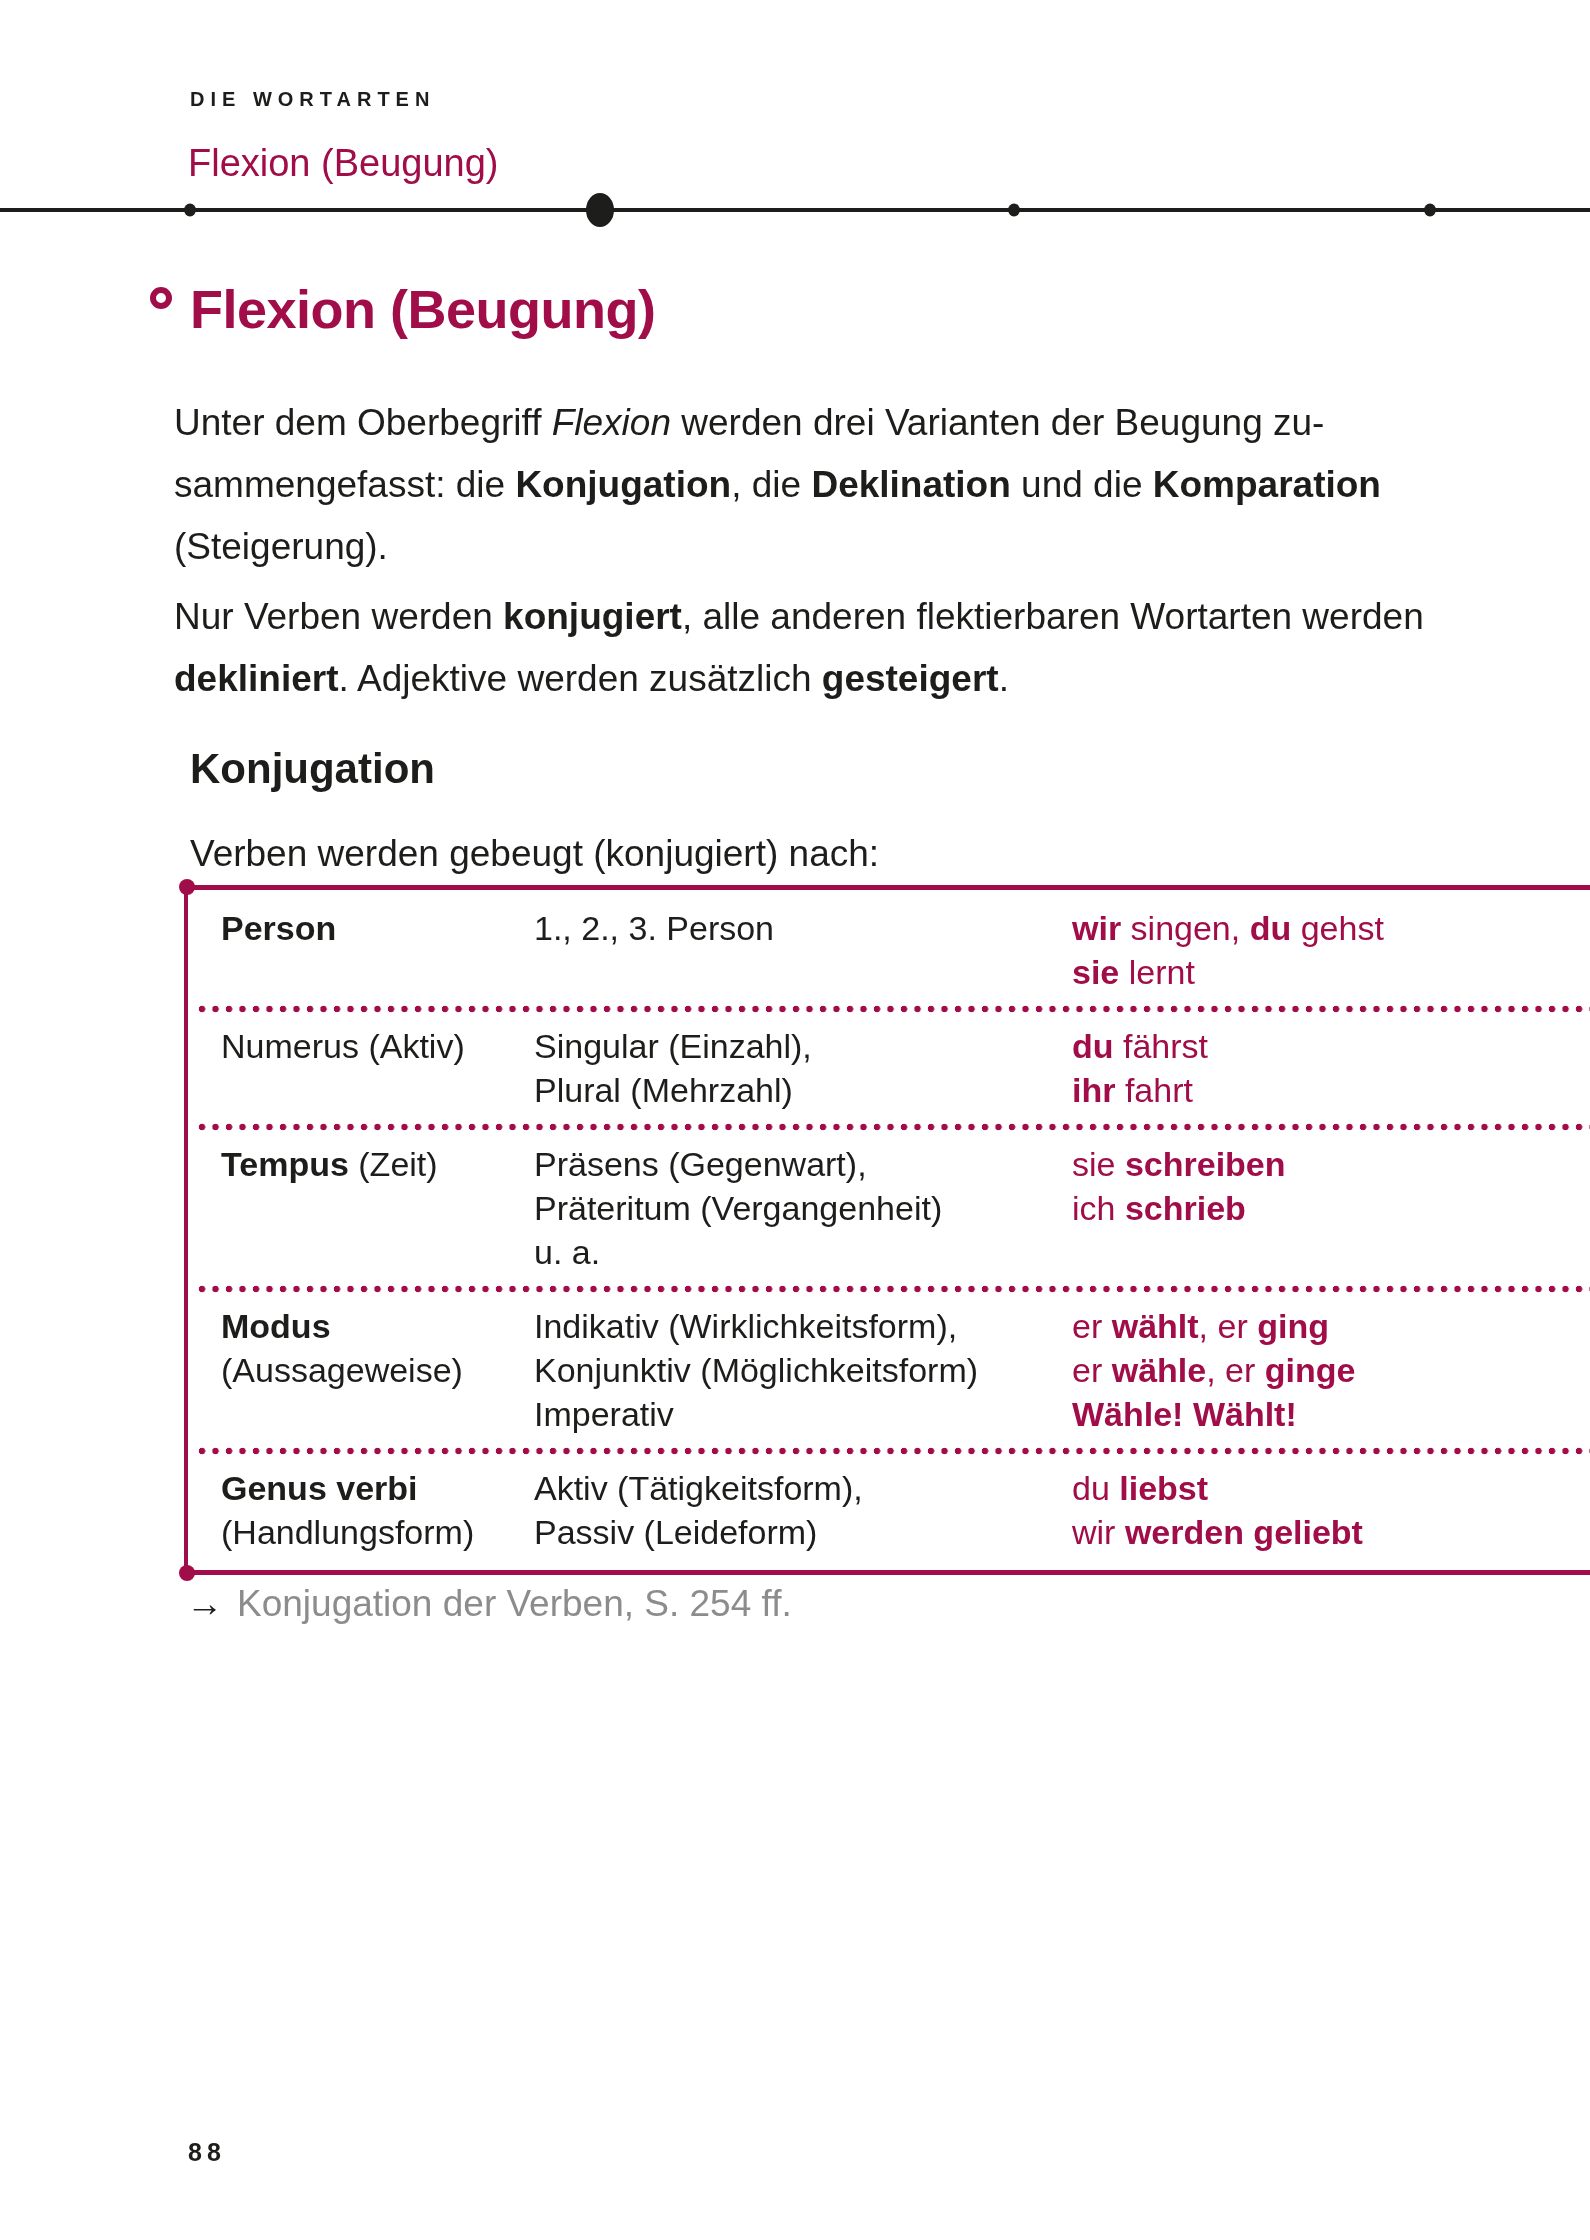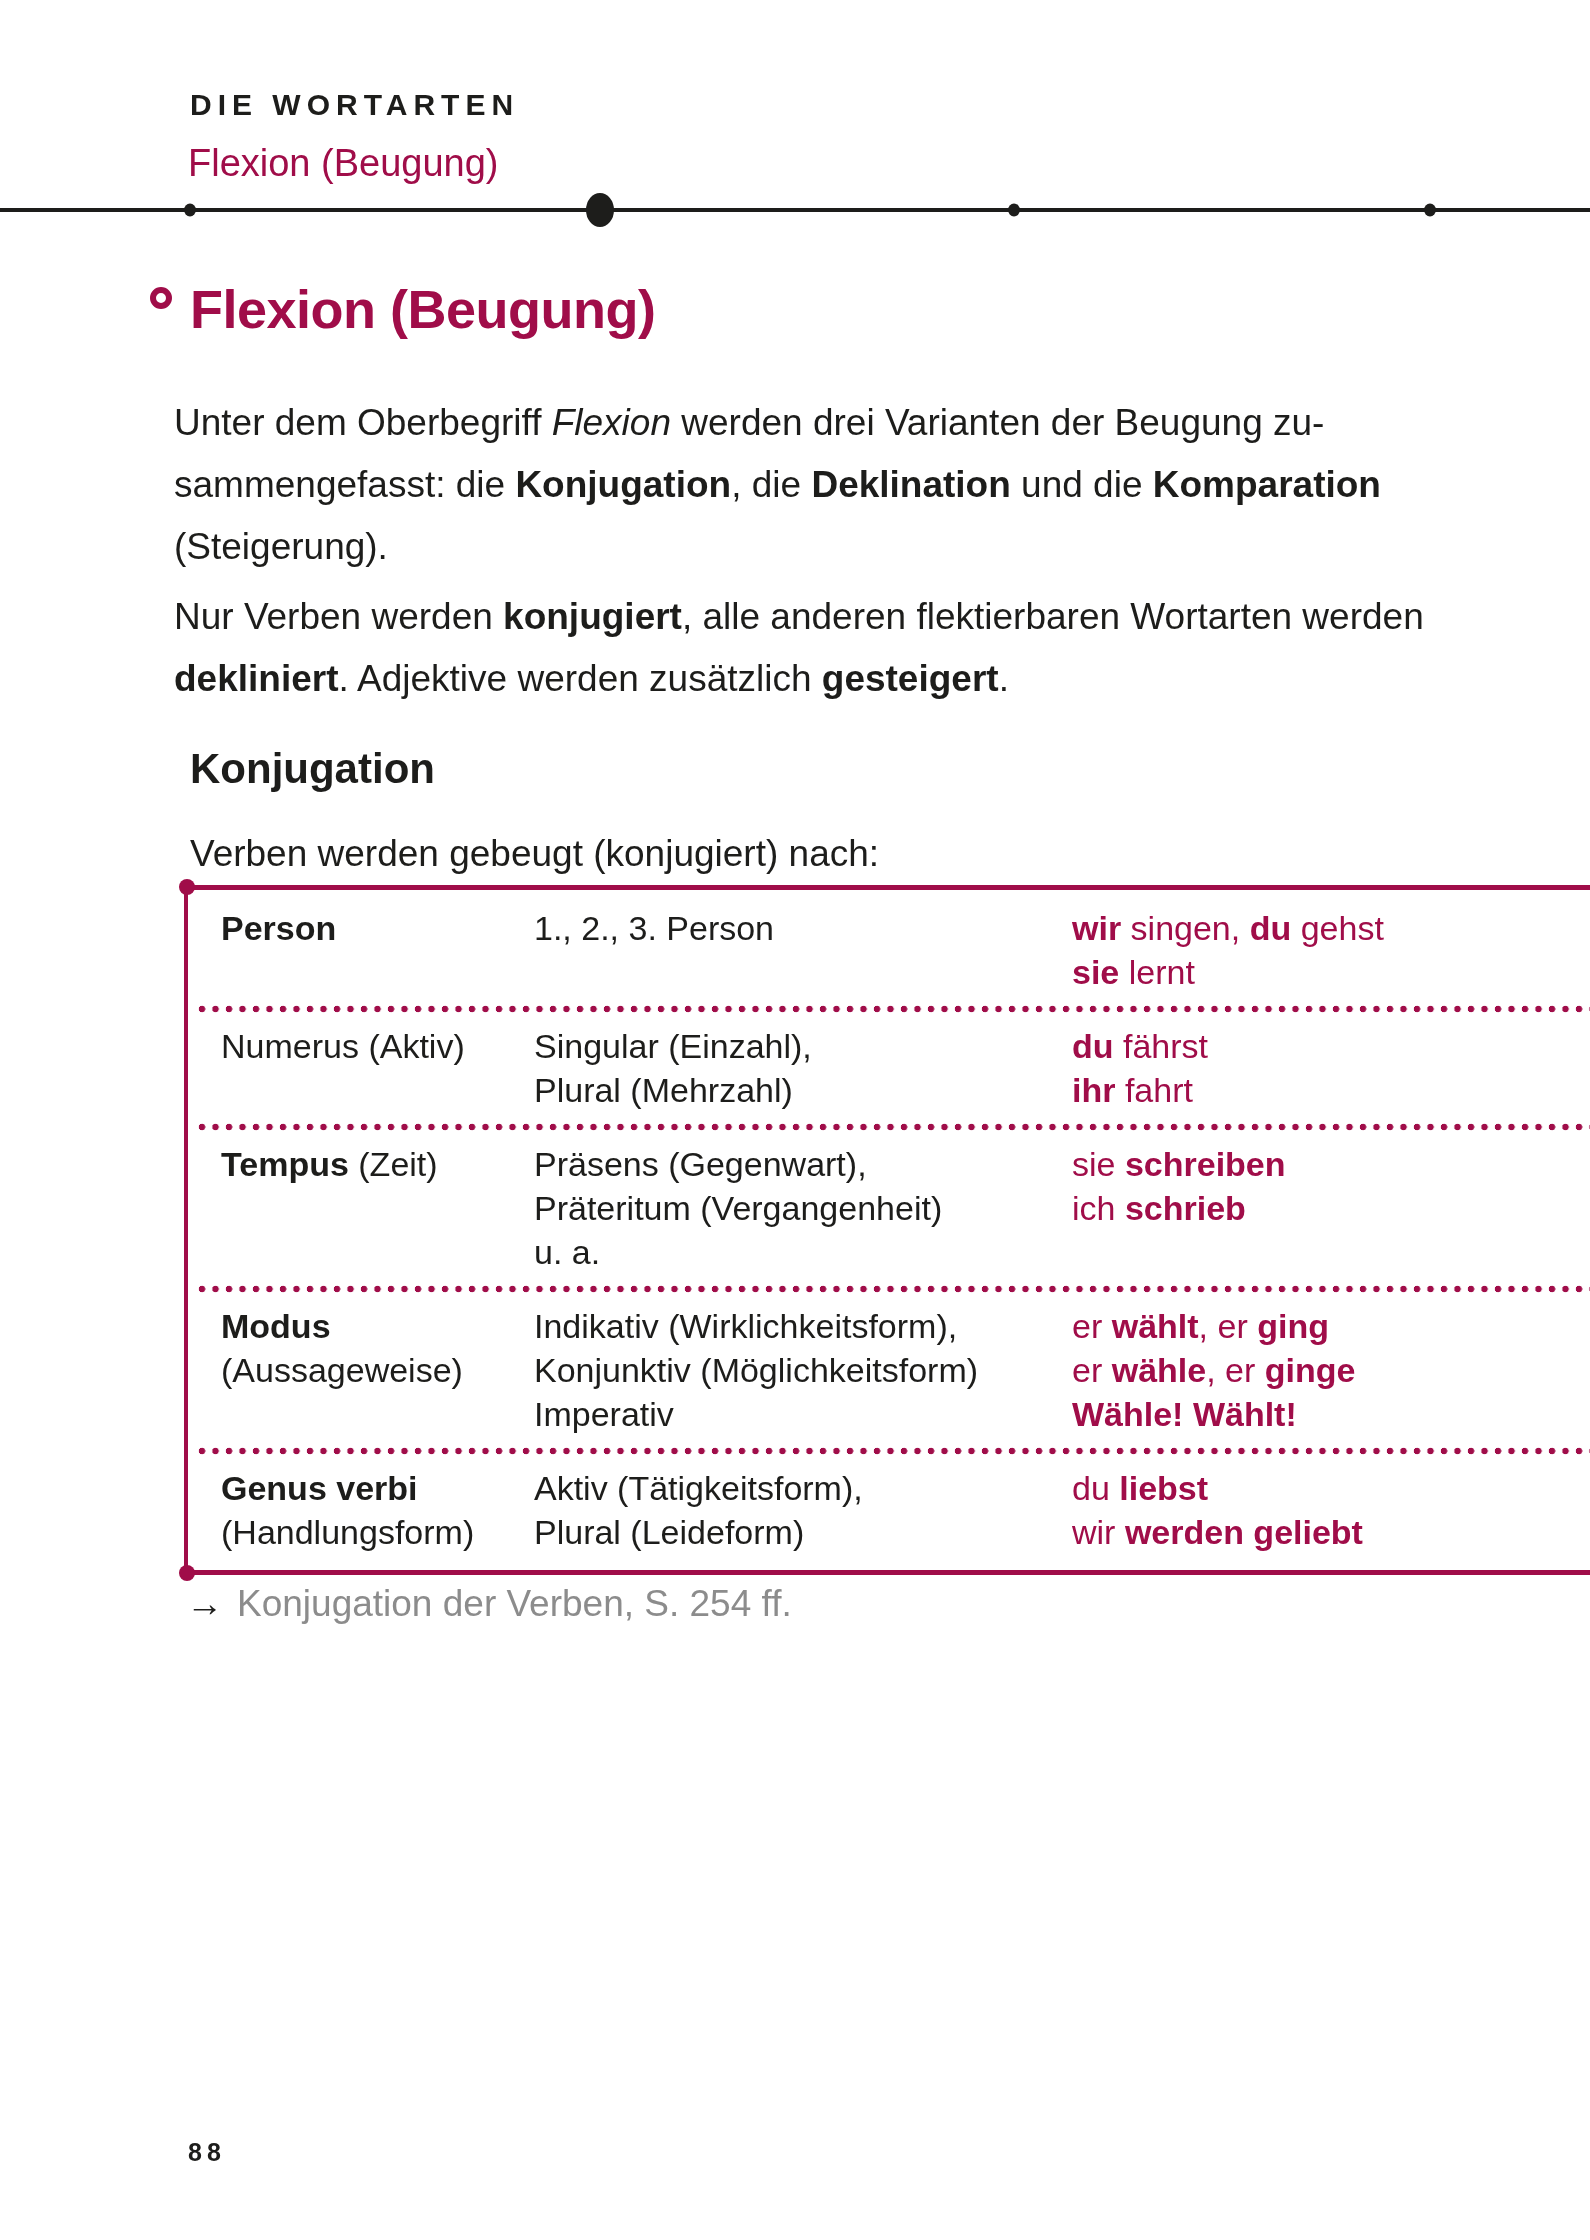--- a/index.html
+++ b/index.html
@@ -14,21 +14,21 @@
   .page{
     position:relative;
     width:1590px;height:2240px;
     background:var(--paper);
     overflow:hidden;
   }
 
   
   .kicker{
     position:absolute;left:190px;top:88px;
-    font-size:30px;font-weight:700;letter-spacing:6px;
+    font-size:20px;font-weight:700;letter-spacing:6px;
     color:var(--ink);
   }
   .subtitle{
     position:absolute;left:188px;top:142px;
     font-size:38px;font-weight:400;
     color:var(--accent);
   }
   .rule{
     position:absolute;left:0;top:208px;
     width:1590px;height:4px;background:var(--ink);
@@ -220,21 +220,21 @@
           </div>
   </div>
 <div class="dotsep"></div>
   <div class="trow">
     <div class="cell cat">
             <div class="tline"><span style="font-weight: 700;">Genus verbi</span></div>
             <div class="tline plainline"><span>(Handlungsform)</span></div>
           </div>
     <div class="cell val">
             <div class="tline">Aktiv (Tätigkeitsform),</div>
-            <div class="tline">Plural (Leideform)</div>
+            <div class="tline">Passiv (Leideform)</div>
           </div>
     <div class="cell ex">
             <div class="tline"><span>du </span><span style="font-weight: 700;">liebst</span></div>
             <div class="tline"><span>wir </span><span style="font-weight: 700;">werden geliebt</span></div>
           </div>
   </div>
 </div>
   </div>
 
   <div class="ref">

